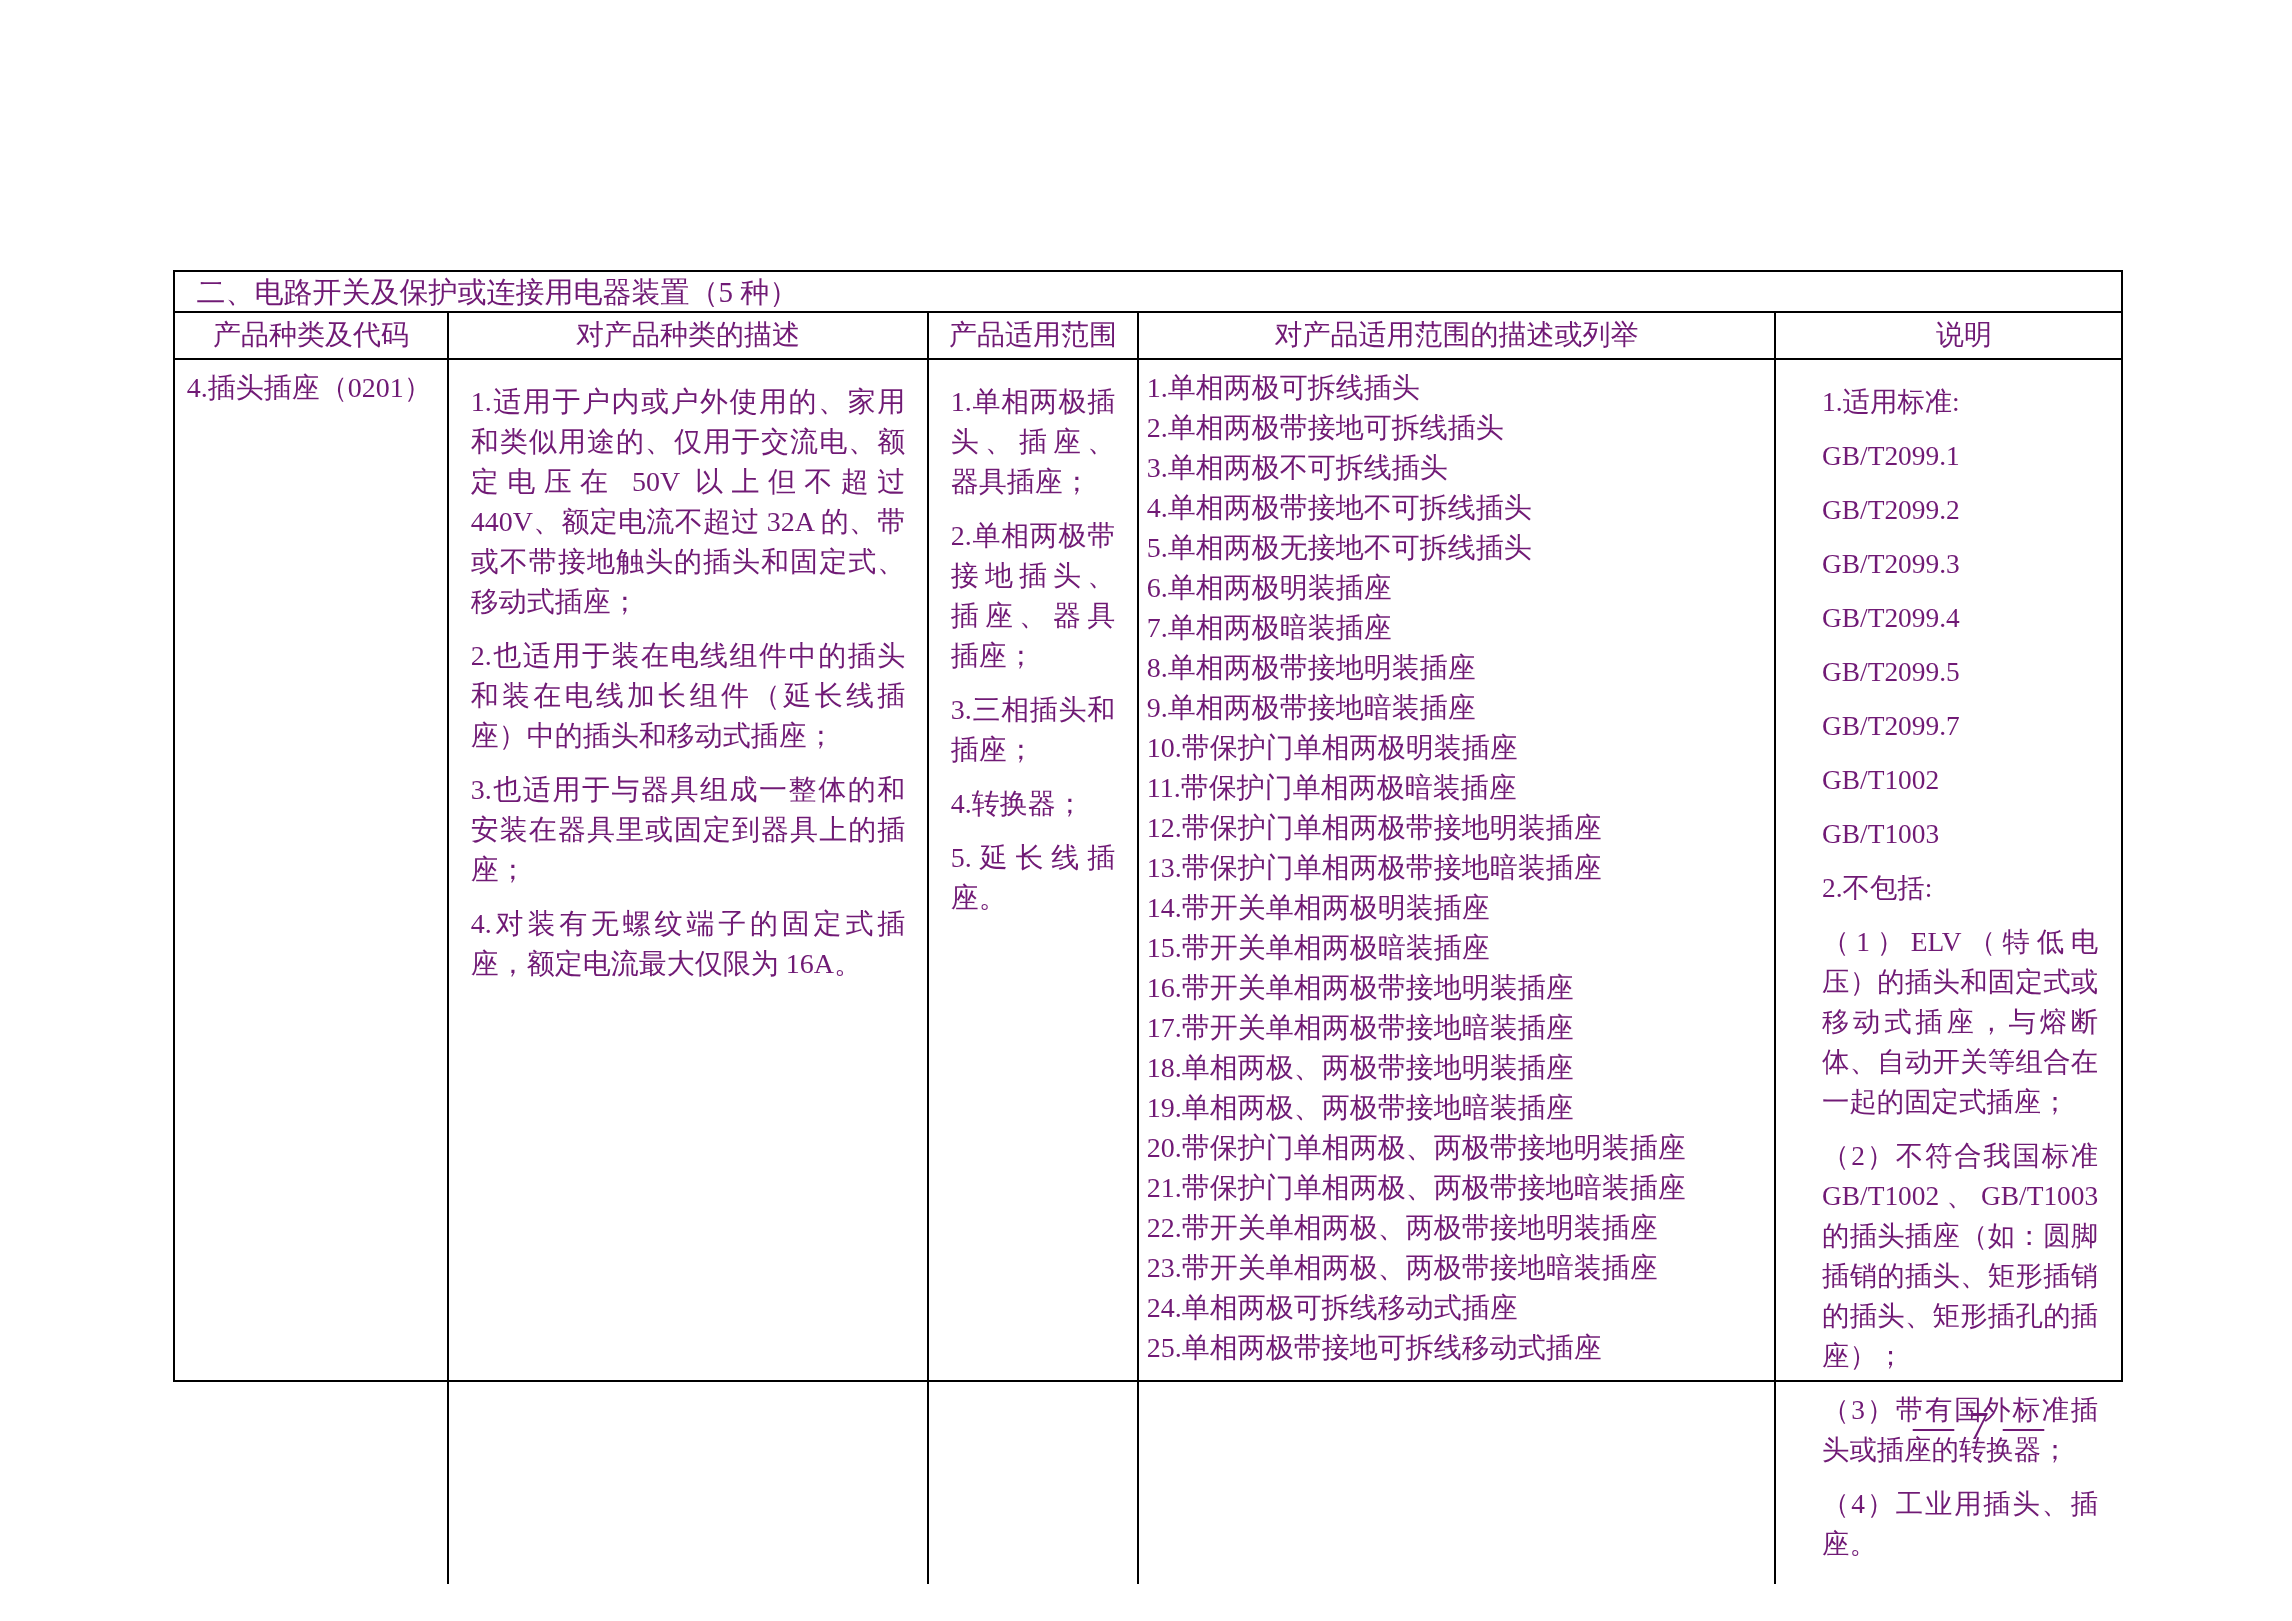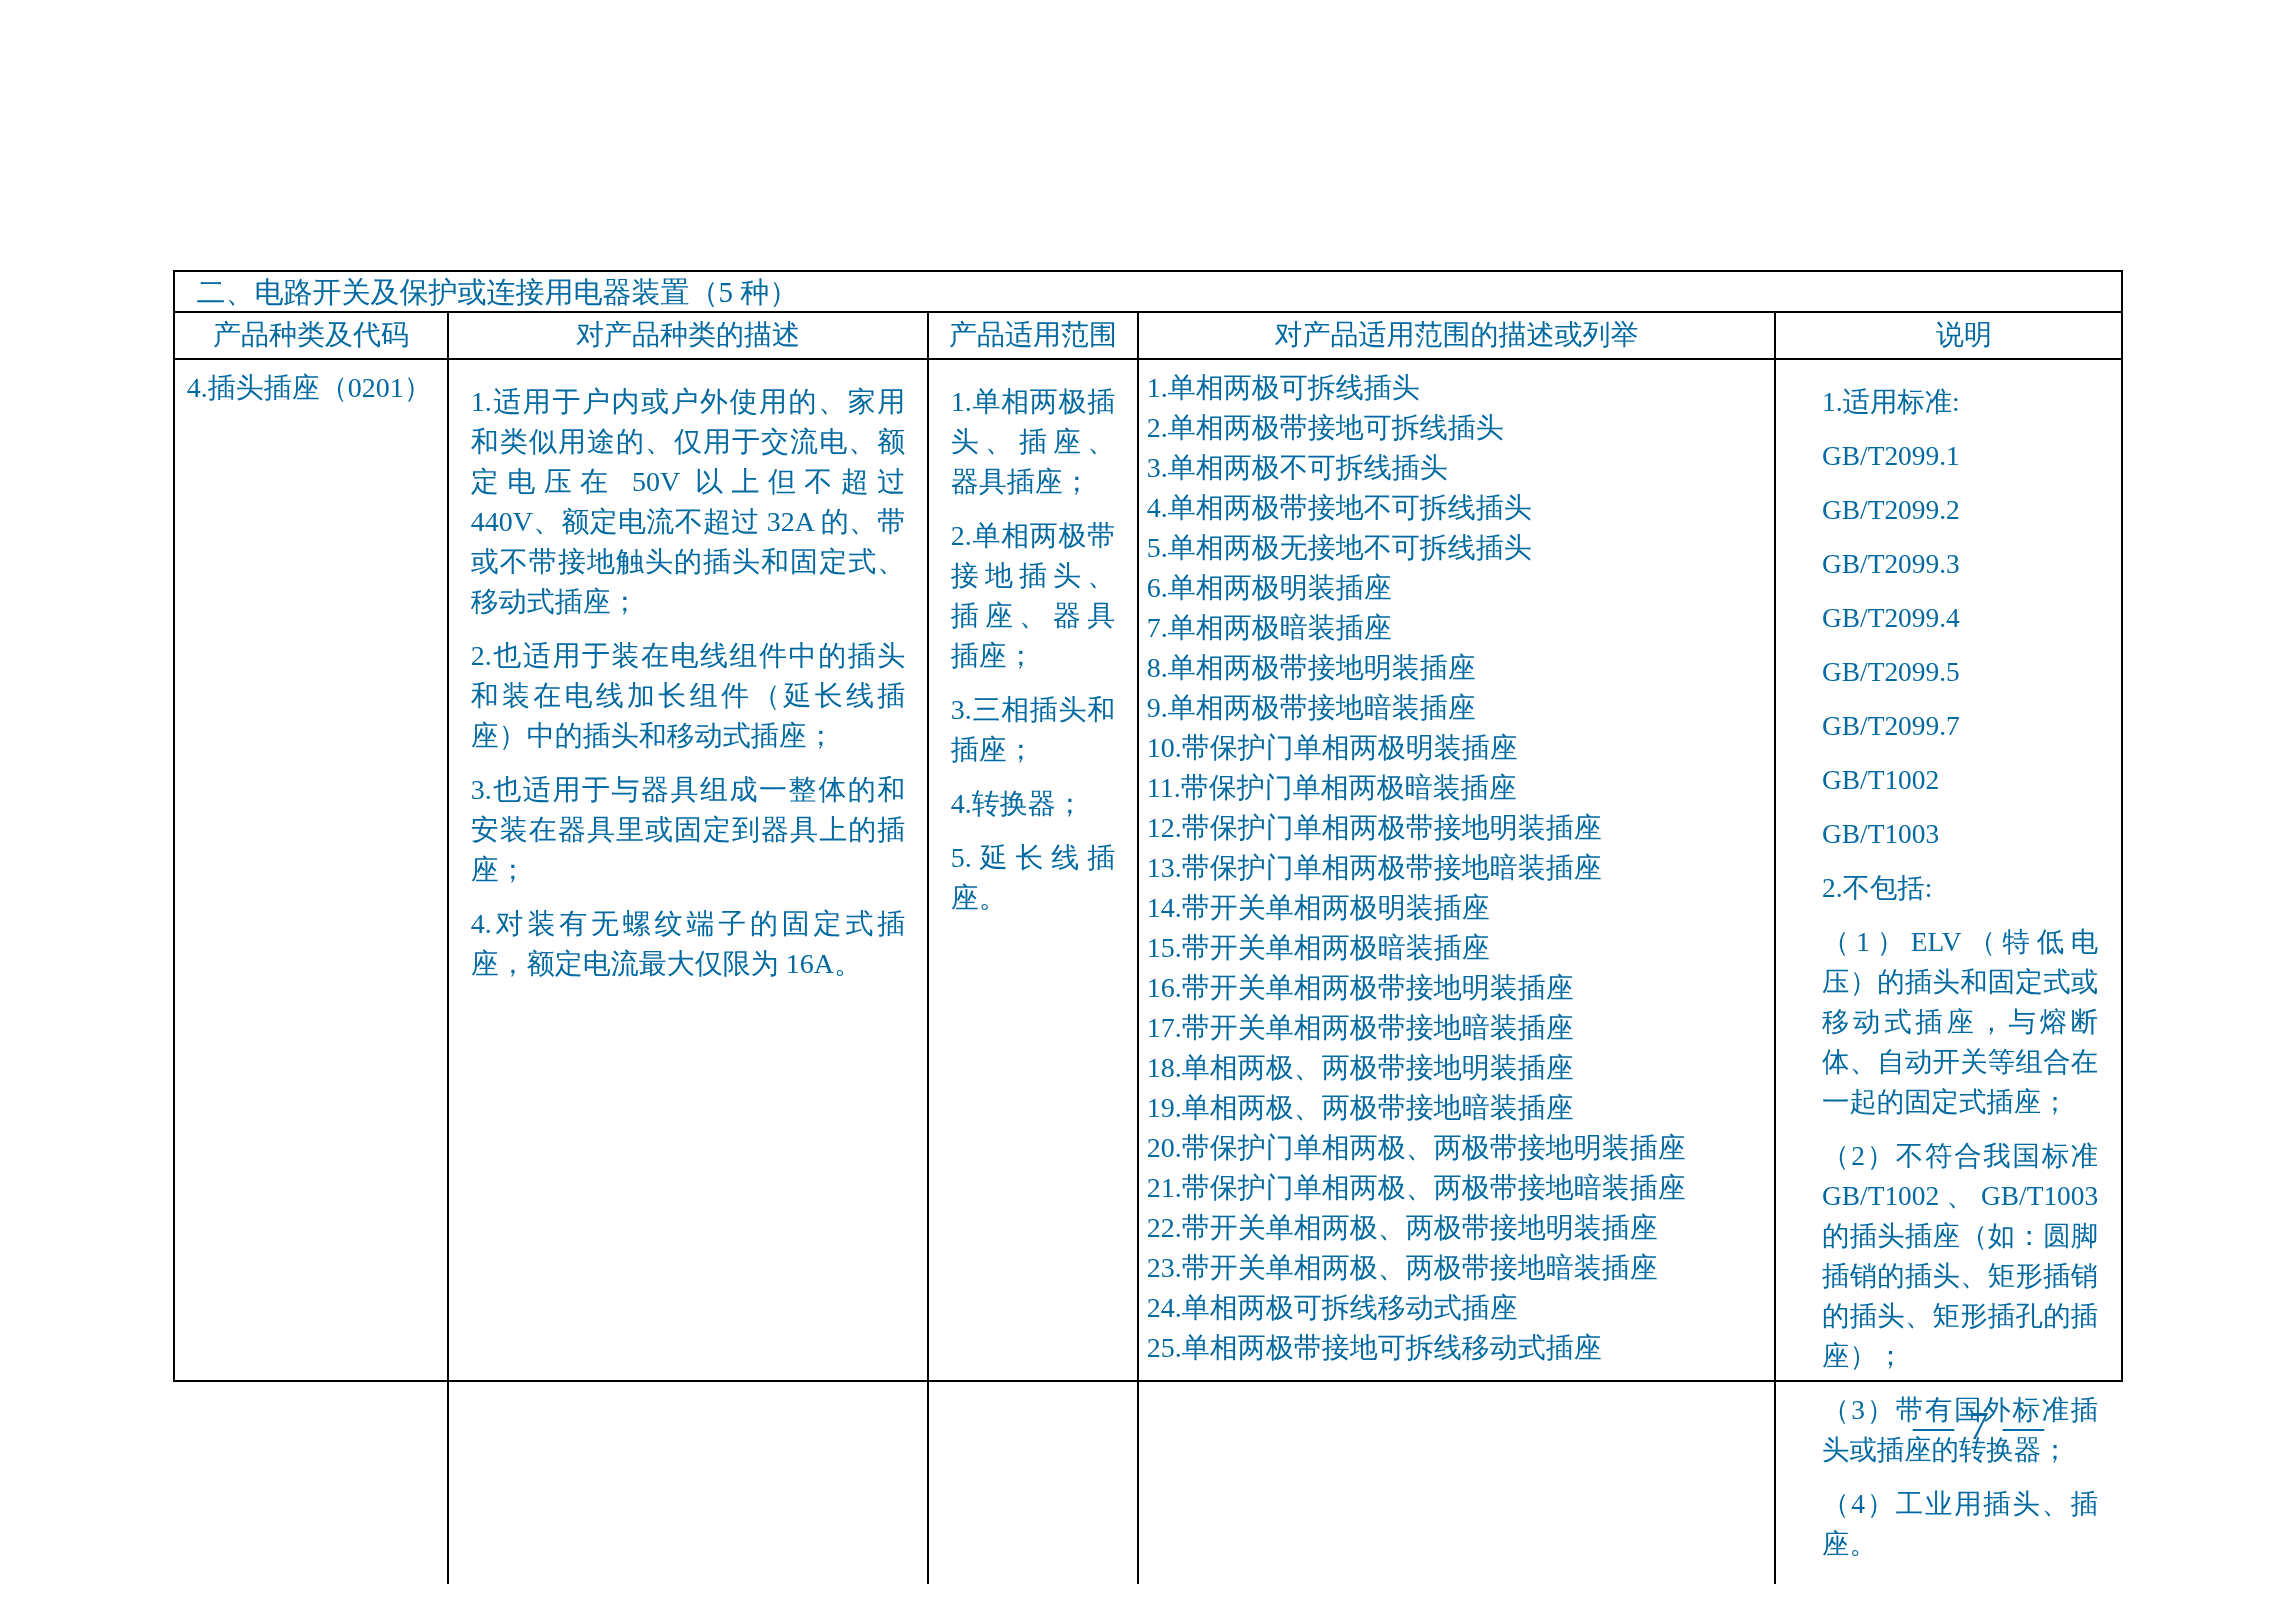--- a/index.html
+++ b/index.html
@@ -5,21 +5,21 @@
   html, body {
     margin: 0;
     padding: 0;
     background: #ffffff;
   }
   .page {
     position: relative;
     width: 2293px;
     height: 1621px;
     background: #ffffff;
-    color: #0369a1;
+    color: #701a75;
     font-family: "Liberation Serif", "DejaVu Serif", serif;
     overflow: hidden;
   }
   .doc-table {
     position: absolute;
     left: 173px;
     top: 270px;
     width: 1950px;
     height: 1112px;
     border: 2px solid #000;

